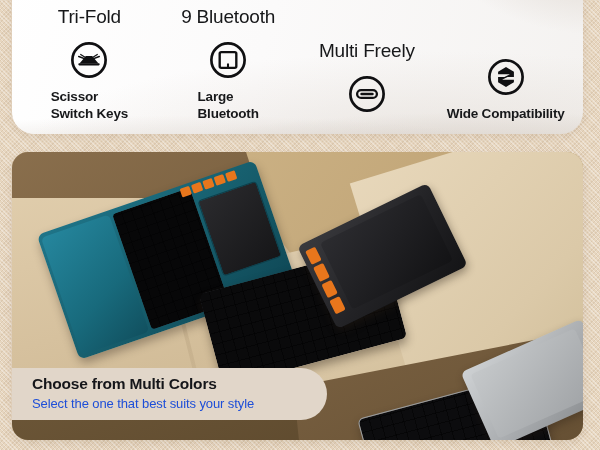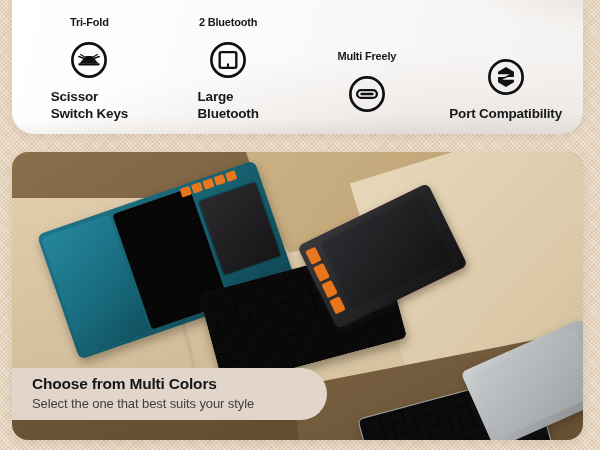--- a/index.html
+++ b/index.html
@@ -45,21 +45,21 @@
   .feature-grid {
     position:relative; z-index:2;
     display:grid; grid-template-columns:repeat(4,1fr);
     height:100%; padding:0 8px;
   }
   .feature-col {
     display:flex; flex-direction:column; align-items:center;
     justify-content:flex-end; padding-bottom:12px;
   }
   .top-label {
-    font-size:11px; font-weight:700; color:#17181a;
+    font-size:19px; font-weight:400; color:#17181a;
     letter-spacing:-.2px; white-space:nowrap;
     margin-bottom:13px;
   }
   .icon-wrap {
     width:38px; height:38px; margin-bottom:9px;
     display:flex; align-items:center; justify-content:center;
   }
   .icon-wrap svg { width:38px; height:38px; display:block; }
   .bot-label {
     font-size:13.5px; font-weight:700; color:#17181a;
@@ -222,21 +222,21 @@
     border-radius:0 26px 26px 0;
     padding:6px 20px 6px 60px;
     display:flex; flex-direction:column; justify-content:center;
     z-index:5;
   }
   #caption-title {
     font-size:15.5px; font-weight:700; color:#15161a;
     letter-spacing:-.2px; line-height:1.2;
   }
   #caption-sub {
-    font-size:13px; font-weight:400; color:#404040;
+    font-size:13px; font-weight:400; color:#1d4ed8;
     letter-spacing:-.1px; line-height:1.3; margin-top:2px;
   }
 </style>
 </head>
 <body>
 
 <div id="page-bg"></div>
 
 <section id="feature-card">
   <div id="card-swoosh"></div>
@@ -255,21 +255,21 @@
           <path d="M37 19.5 L26.5 23.5" stroke="#101012" stroke-width="1.9" stroke-linecap="round"></path>
           <path d="M13.5 17 L22 22.5" stroke="#101012" stroke-width="1.5" stroke-linecap="round"></path>
           <path d="M34.5 17 L26 22.5" stroke="#101012" stroke-width="1.5" stroke-linecap="round"></path>
         </svg>
       </div>
       <div class="bot-label">Scissor
 Switch Keys</div>
     </div>
 
     <div class="feature-col">
-      <div class="top-label">2 Bluetooth</div>
+      <div class="top-label">9 Bluetooth</div>
       <div class="icon-wrap">
         <svg viewBox="0 0 48 48" fill="none" xmlns="http://www.w3.org/2000/svg">
           <circle cx="24" cy="24" r="21" stroke="#101012" stroke-width="3.4"></circle>
           <rect x="13.5" y="14" width="21" height="20" rx="2" stroke="#101012" stroke-width="3"></rect>
           <path d="M24 28.5 V34" stroke="#101012" stroke-width="2.6"></path>
         </svg>
       </div>
       <div class="bot-label">Large
 Bluetooth</div>
     </div>
@@ -285,21 +285,21 @@
       </div>
     </div>
 
     <div class="feature-col">
       <div class="icon-wrap">
         <svg viewBox="0 0 48 48" fill="none" xmlns="http://www.w3.org/2000/svg">
           <circle cx="24" cy="24" r="21" stroke="#101012" stroke-width="3.4"></circle>
           <path d="M34 17.5 L24 11.5 L14 17.5 L14 20.5 L29 20.5 L22 24 L14 24 L14 30.5 L24 36.5 L34 30.5 L34 27.5 L19 27.5 L26 24 L34 24 Z" fill="#101012"></path>
         </svg>
       </div>
-      <div class="bot-label">Port Compatibility</div>
+      <div class="bot-label">Wide Compatibility</div>
     </div>
 
   </div>
 </section>
 
 <section id="photo-panel">
   <div class="scene">
     <div id="couch-base"></div>
     <div id="back-cushion"></div>
     <div id="back-cushion2"></div>

